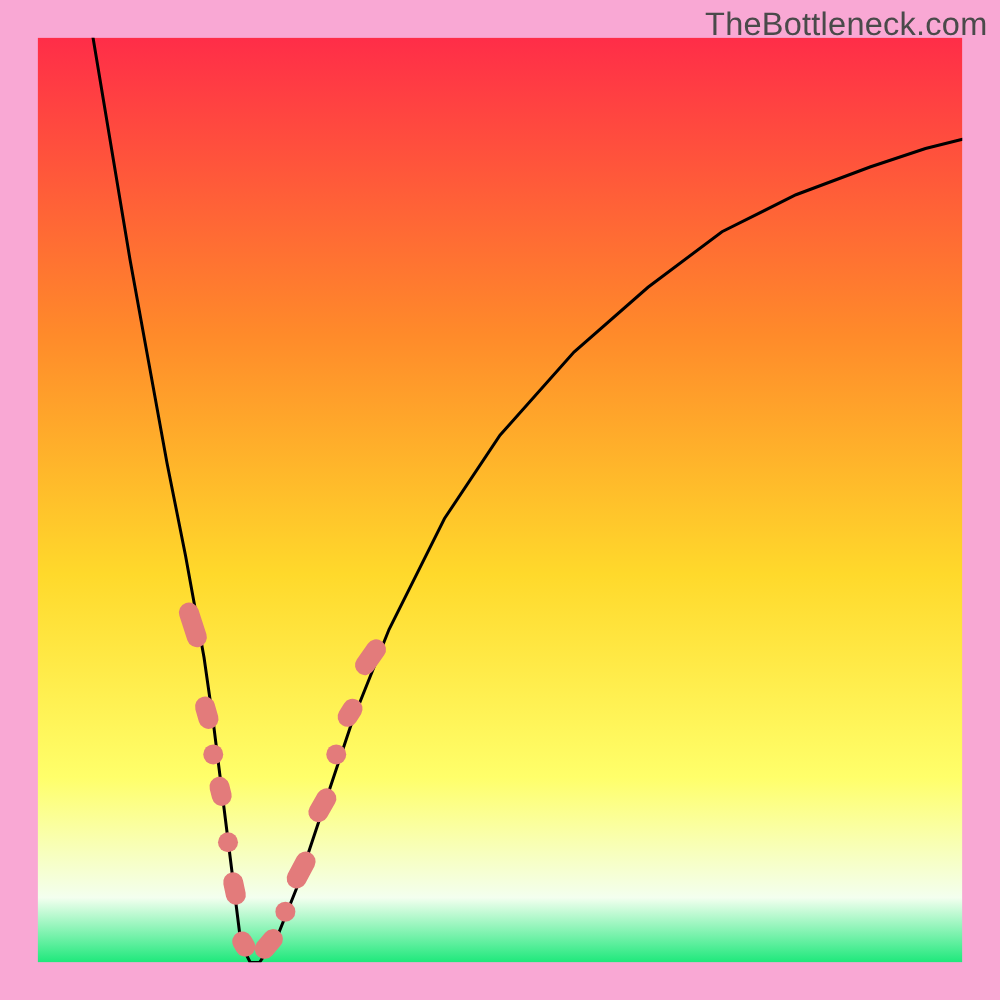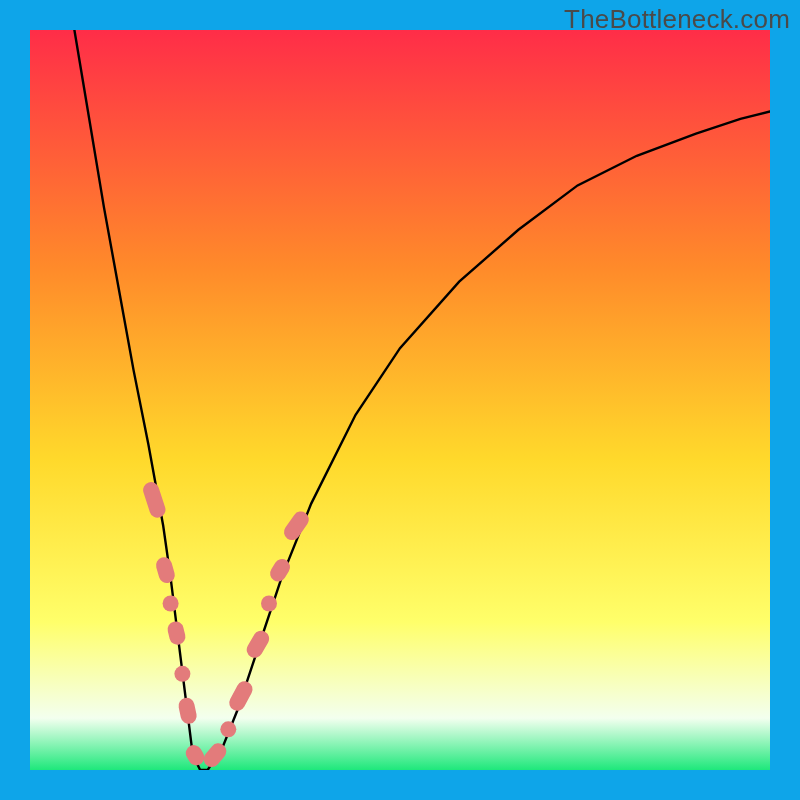--- a/index.html
+++ b/index.html
@@ -9,21 +9,21 @@
     height: 800px;
     background: #000;
     overflow: hidden;
   }
   .frame {
     position: absolute;
     left: 0;
     top: 0;
     width: 800px;
     height: 800px;
-    background: #0ea5e9;
+    background: #f9a8d4;
   }
   .plot {
     position: absolute;
     left: 30px;
     top: 30px;
     width: 740px;
     height: 740px;
     overflow: hidden;
   }
   .watermark {

